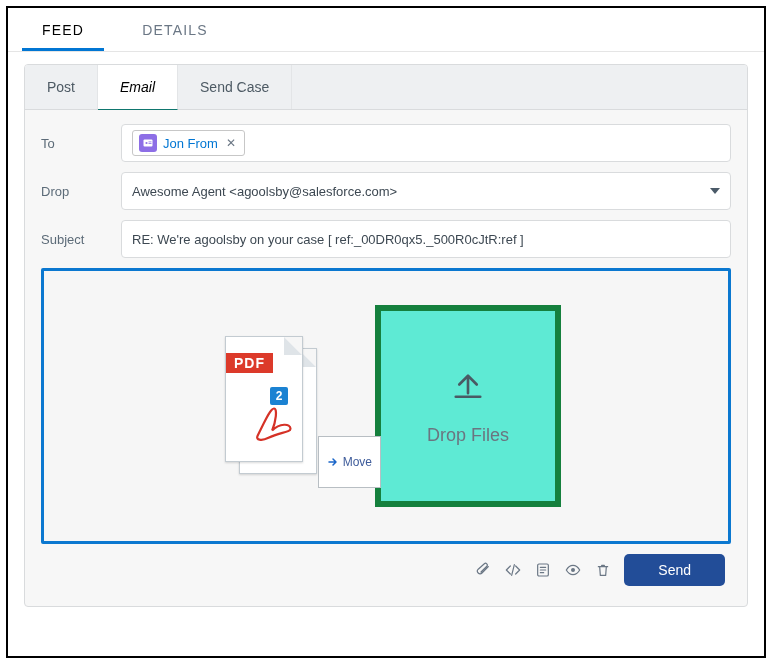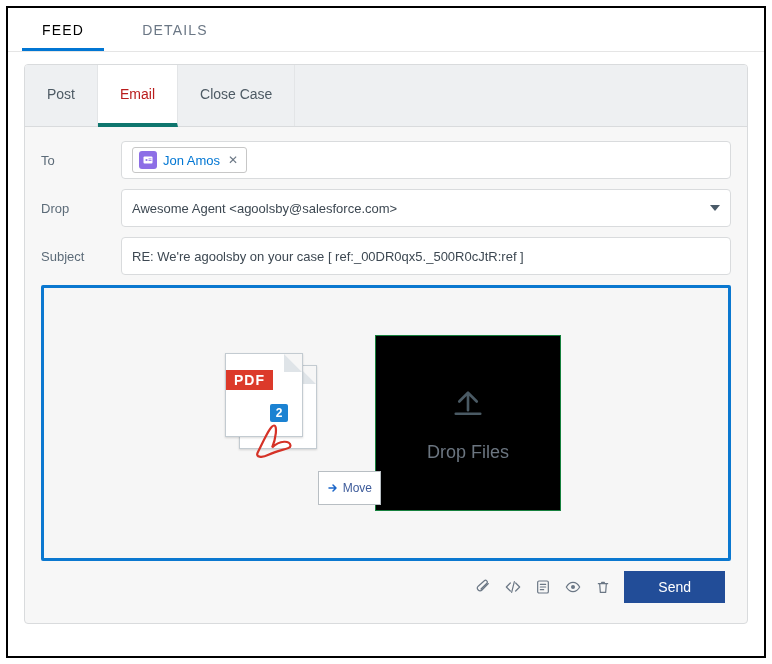--- a/index.html
+++ b/index.html
@@ -43,32 +43,33 @@
     border-radius: 4px;
     background: #f7f7f7;
     overflow: hidden;
   }
   .pub-tabs {
     display: flex;
     background: #eef0f2;
     border-bottom: 1px solid #d9dbdd;
   }
   .pub-tab {
-    padding: 21px 22px;
+    padding: 14px 22px;
     font-size: 14px;
     color: #4d5a64;
     cursor: pointer;
     border-right: 1px solid #e3e5e7;
     background: #eef0f2;
   }
   .pub-tab.active {
     background: #fff;
-    color: #b91c1c;
-    border-bottom: 4px solid #0f766e;
+    color: #000000;
+    border-bottom: 1px solid #0f766e;
     margin-bottom: -1px;
+    font-style: italic;
   }
   
   .compose {
     padding: 14px 16px;
   }
   .form-row {
     display: flex;
     align-items: center;
     margin-bottom: 10px;
   }
@@ -124,21 +125,21 @@
     justify-content:center;
     gap: 34px;
   }
   .file-stack {
     position: relative;
     width: 130px;
     height: 160px;
   }
   .file-page {
     position:absolute;
-    width: 78px; height: 84px;
+    width: 78px; height: 126px;
     background:#fff;
     border: 1px solid #c3cbd1;
     box-shadow: 0 1px 2px rgba(0,0,0,0.15);
   }
   .file-page.back { top: 22px; left: 28px; }
   .file-page.front { top: 10px; left: 14px; }
   
   .fold {
     position:absolute; top:0; right:0;
     width:0; height:0;
@@ -175,31 +176,31 @@
   .acrobat {
     position:absolute;
     top: 66px; left: 26px;
     width: 44px; height: 44px;
   }
   .move-chip {
     position:absolute;
     bottom: -2px; right: -40px;
     background:#fff;
     border:1px solid #b8bec3;
-    padding: 9px 8px;
+    padding: 18px 8px;
     font-size:12px;
     color:#3d5b9a;
     display:flex; align-items:center; gap:4px;
   }
   .move-chip svg { width:12px; height:12px; fill:#1b66c9; }
   .drop-target {
     width: 186px;
-    height: 176px;
-    background: #000000;
-    border: 1px solid #15803d;
+    height: 202px;
+    background: #5eead4;
+    border: 6px solid #15803d;
     display: flex;
     flex-direction: column;
     align-items: center;
     justify-content: center;
     gap: 12px;
   }
   .upload-arrow svg { width: 42px; height: 42px; stroke:#4a5a64; fill:none; stroke-width:3; }
   .drop-label { font-size: 18px; color:#6b7580; font-weight:300; }
   
   .footer {
@@ -218,58 +219,58 @@
     color:#6b7785;
     cursor:pointer;
     display:flex; align-items:center; justify-content:center;
     width:18px; height:18px;
   }
   .ficon svg { width:16px; height:16px; fill:#6b7785; }
   .send-btn {
     background:#224d98;
     color:#fff;
     border:none;
-    border-radius:0;
+    border-radius:5px;
     font-size:14px;
     padding:8px 34px;
     cursor:pointer;
   }
 </style>
 </head>
 <body>
 
 <div class="outer">
 
   <div class="top-tabs">
     <div class="top-tab active">FEED</div>
     <div class="top-tab">DETAILS</div>
   </div>
 
   <div class="publisher">
     <div class="pub-tabs">
       <div class="pub-tab">Post</div>
       <div class="pub-tab active">Email</div>
-      <div class="pub-tab">Close Case</div>
+      <div class="pub-tab">Send Case</div>
     </div>
 
     <div class="compose">
 
       <div class="form-row">
         <div class="form-label">To</div>
         <div class="form-field">
           <span class="pill">
             <span class="contact-icon">
               <svg viewBox="0 0 24 24">
                   <rect x="3" y="5" width="18" height="14" rx="2"></rect>
                   <circle cx="9" cy="12" r="2.2" fill="#8d6ee6"></circle>
                   <rect x="13" y="9" width="6" height="1.6" fill="#8d6ee6"></rect>
                   <rect x="13" y="12.4" width="6" height="1.6" fill="#8d6ee6"></rect>
                 </svg>
             </span>
-            <span class="pill-text">Jon Amos</span>
+            <span class="pill-text">Jon From</span>
             <span class="pill-close">✕</span>
           </span>
         </div>
       </div>
 
       <div class="form-row">
         <div class="form-label">Drop</div>
         <div class="form-field from-field">
           <span>Awesome Agent &lt;agoolsby@salesforce.com&gt;</span>
           <span class="caret-down"></span>

